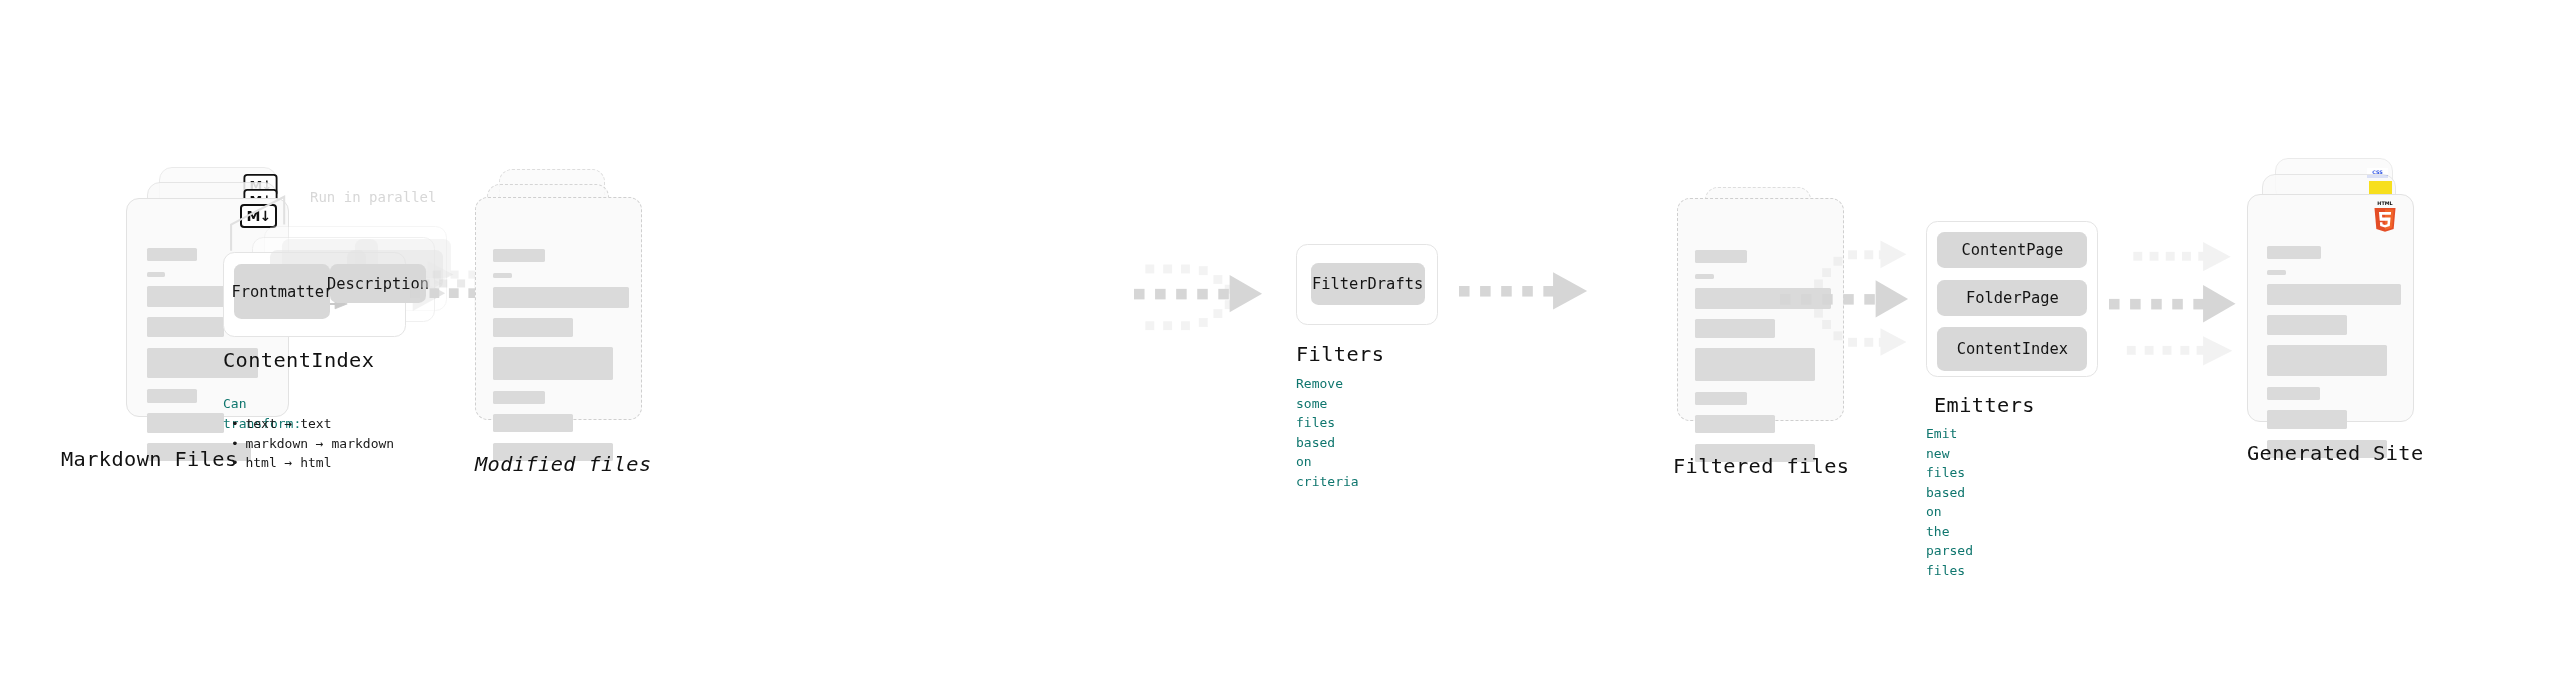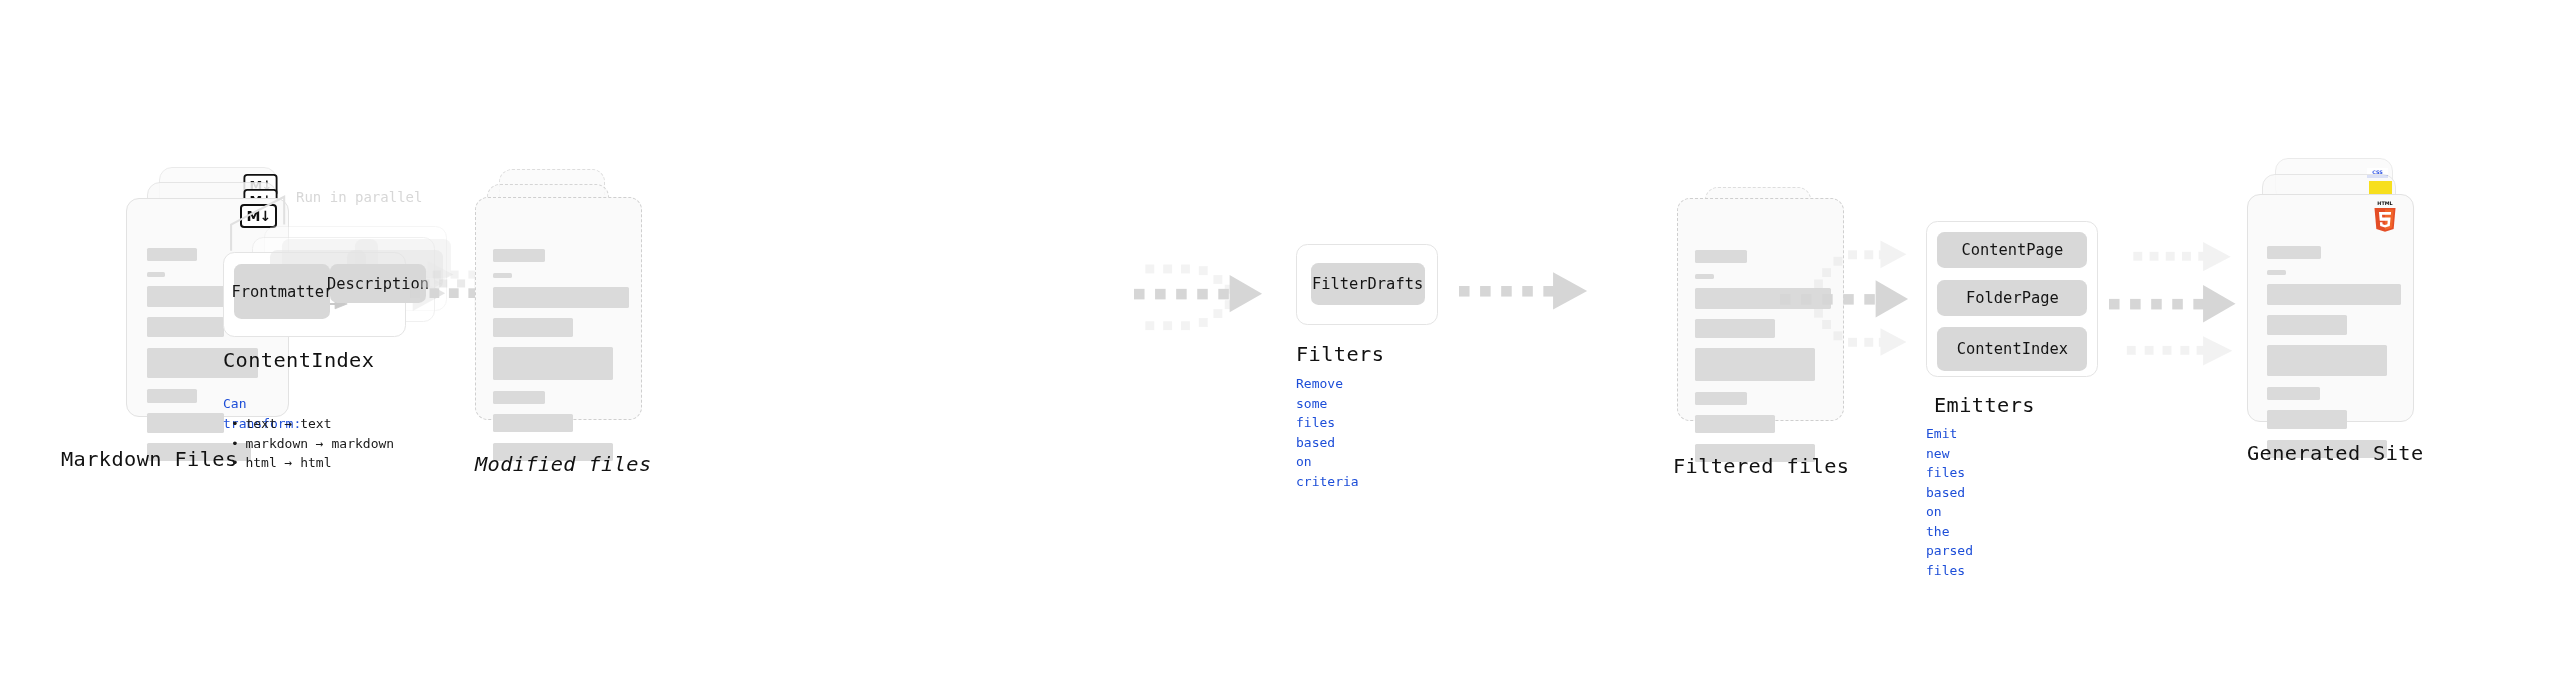--- a/index.html
+++ b/index.html
@@ -65,21 +65,21 @@
   .chip.pale  { background: #e3e3e3; opacity: .55; }
   .chip.pale2 { background: #e9e9e9; opacity: .45; }
 
   
   .title {
     position: absolute; font-size: 20.3px; color: #111; white-space: nowrap;
     font-family: "DejaVu Sans Mono", "Liberation Mono", monospace;
     letter-spacing: 0.4px;
   }
   .sub {
-    position: absolute; font-size: 13px; color: #1d4ed8; line-height: 19.5px;
+    position: absolute; font-size: 13px; color: #0f766e; line-height: 19.5px;
     font-family: "DejaVu Sans Mono", "Liberation Mono", monospace;
     white-space: pre-line;
   }
   .callout {
     position: absolute; font-size: 14px; color: #d7d7d7; white-space: nowrap;
     font-family: "DejaVu Sans Mono", "Liberation Mono", monospace;
   }
   .bullets { position: absolute; font-size: 13px; color: #1a1a1a; line-height: 19.5px; }
   .bullets li { list-style: none; white-space: nowrap; }
   .bullets li.b::before { content: "\2022"; margin-right: 6.5px; }
@@ -143,21 +143,21 @@
           <rect x="120" y="30" width="12" height="12"></rect>
         <polygon points="128,14 168,36 128,58"></polygon>
       </g>
     </g>
   </svg>
 
   <div class="node" style="left:223px;top:195px;">
     <svg style="left:4.1px;top:0px;width:98px;height:59px;" viewBox="0 0 120 72" width="98" height="59">
       <path d="M5 68 L5 36 L70 2 L70 36" fill="none" stroke="#e0e0e0" stroke-width="2.5"></path>
     </svg>
-    <div class="callout" style="left:73px;top:-6.5px;">Run in parallel</div>
+    <div class="callout" style="left:87px;top:-6.5px;">Run in parallel</div>
 
     <div class="pbox" style="left:41px;top:31px;width:183px;height:85px;opacity:.35;"></div>
     <div class="pbox" style="left:29px;top:42px;width:183px;height:85px;opacity:.55;"></div>
     <div class="pbox" style="left:0px;top:57px;width:183px;height:85px;"></div>
 
     <div class="chip pale2" style="left:59px;top:44px;width:96px;height:39px;"></div>
     <div class="chip pale2" style="left:132px;top:44px;width:96px;height:39px;"></div>
     <div class="chip pale" style="left:47px;top:55px;width:96px;height:39px;"></div>
     <div class="chip pale" style="left:124px;top:55px;width:96px;height:39px;"></div>
 

